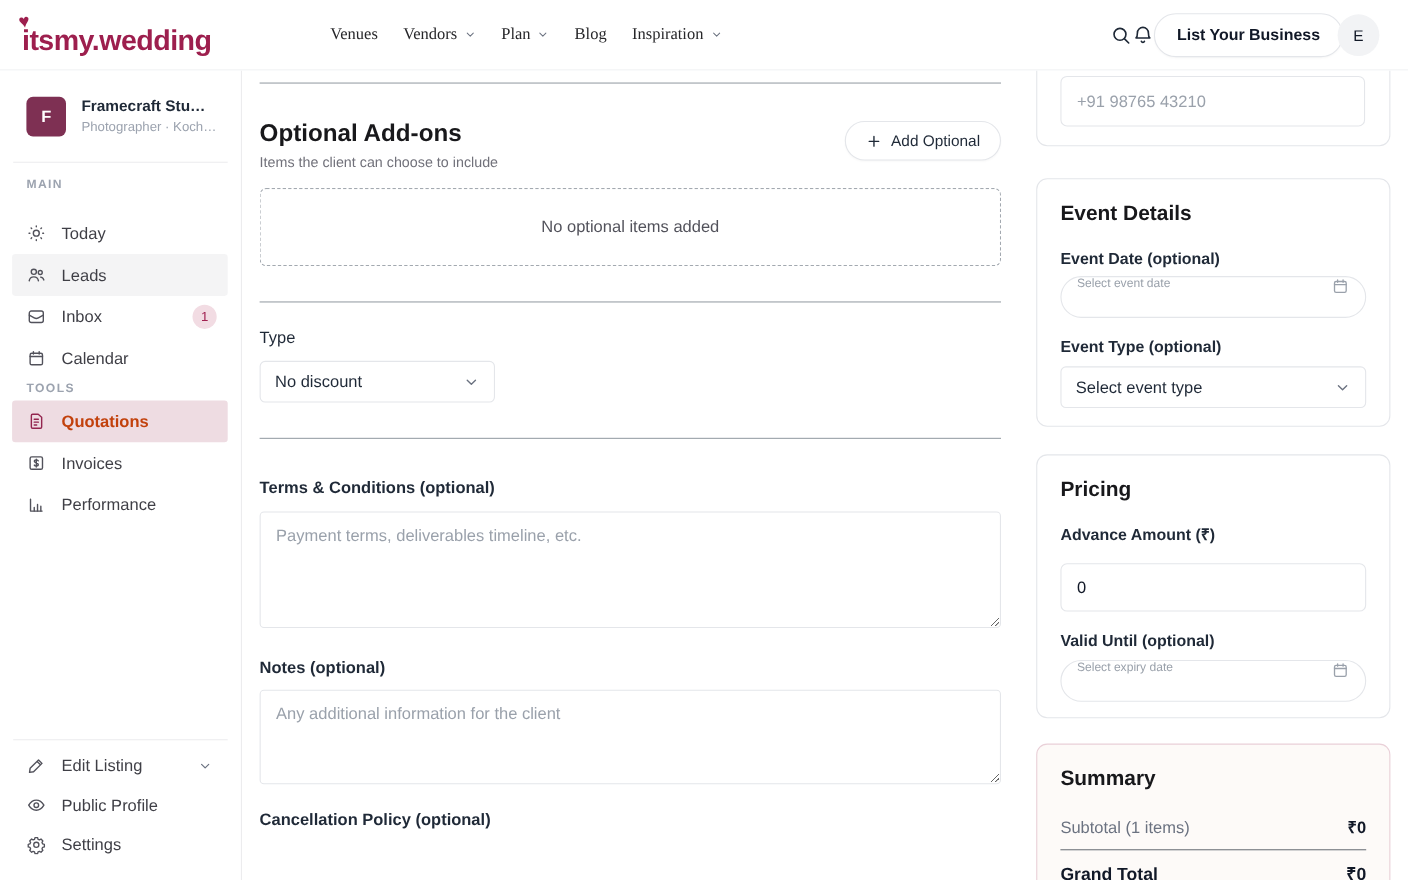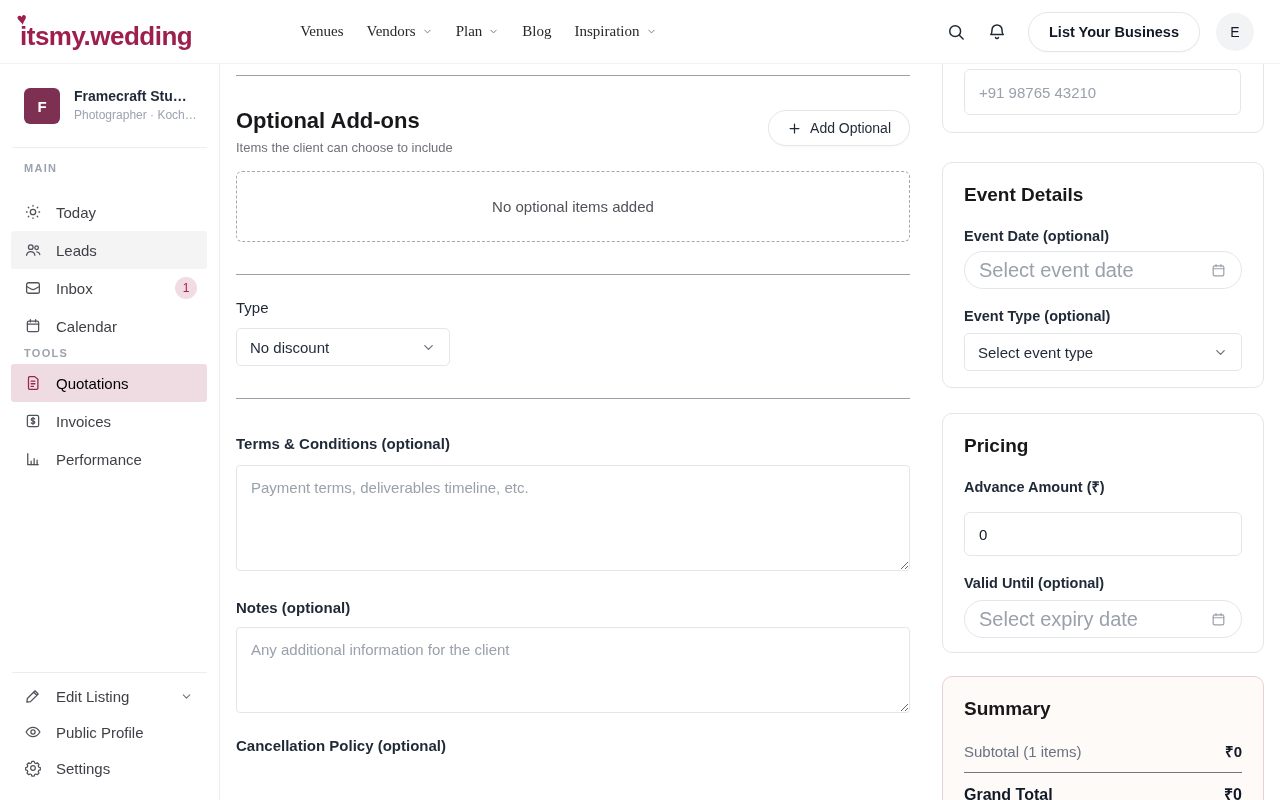--- a/index.html
+++ b/index.html
@@ -9,21 +9,21 @@
   
   .header { position:absolute; top:0; left:0; width:1280px; height:64px;
     display:flex; align-items:center; padding:0 26px 0 20px; background:#fff;
     border-bottom:1px solid #f1f2f4; z-index:5; }
   .logo { position:relative; font-size:26px; font-weight:bold; letter-spacing:-0.5px;
     color:#9d1f4e; padding-top:8px; line-height:1; }
   .logo .heart { position:absolute; top:-4px; left:-3px; font-size:17px; transform:rotate(-8deg); }
   .nav { display:flex; gap:23px; margin-left:108px; align-items:center;font-family:Liberation Serif, serif; }
   .nav-item { display:flex; align-items:center; gap:6px; font-size:15px; color:#27272a; cursor:pointer; }
   .nav-item svg { color:#6b7280; }
-  .hdr-right { margin-left:auto; display:flex; align-items:center; gap:21px; }
+  .hdr-right { margin-left:auto; display:flex; align-items:center; }
   .icon-btn { color:#1f2937; display:flex; align-items:center; cursor:pointer; }
   .list-biz { height:40px; border:1px solid #e4e6ea; border-radius:20px; background:#fff;
     padding:0 20px; font-size:14.5px; font-weight:600; color:#111827; display:flex;
     align-items:center; cursor:pointer; box-shadow:0 1px 2px rgba(0,0,0,.03); }
   .hdr-avatar { width:38px; height:38px; border-radius:50%; background:#f2f3f5;
     display:flex; align-items:center; justify-content:center; font-size:14px;
     color:#111827; cursor:pointer; margin-left:-5px; }
 
   
   .sidebar { position:absolute; top:64px; left:0; width:220px; bottom:0; background:#fff;
@@ -34,21 +34,21 @@
   .sp-name { font-size:14px; font-weight:bold; color:#1f2937; white-space:nowrap; }
   .sp-sub { font-size:12px; color:#9ca3af; margin-top:4px; white-space:nowrap; }
   .side-div { position:absolute; left:12px; right:12px; height:1px; background:#ededef; }
   .sec-label { position:absolute; left:24px; font-size:11px; font-weight:600;
     letter-spacing:1.3px; color:#9ca3af; }
   .side-list { position:absolute; left:0; right:1px; }
   .side-item { height:38px; margin:0 11px; border-radius:3px; display:flex; align-items:center;
     gap:14px; padding:0 8px 0 13px; font-size:15px; color:#3f3f46; cursor:pointer; position:relative; }
   .side-item svg { color:#52525b; flex:none; }
   .side-item.hovered { background:#f4f4f5; }
-  .side-item.active { background:#eedce2; color:#000000; font-weight:normal; }
+  .side-item.active { background:#eedce2; color:#c2410c; font-weight:bold; }
   .side-item.active svg { color:#93264f; }
   .badge { position:absolute; right:10px; width:22px; height:22px; border-radius:50%;
     background:#f2dce3; color:#a12050; font-size:12px; display:flex; align-items:center;
     justify-content:center; }
   .side-item .chev { position:absolute; right:14px; color:#6b7280; }
 
   
   .main { position:absolute; top:64px; left:220px; right:0; bottom:0; overflow:hidden; background:#fff; }
   .content { position:absolute; left:16px; top:0; width:674px; }
   .rule { border:none; border-top:1px solid #9aa1a8; }
@@ -73,22 +73,22 @@
 
   
   .aside { position:absolute; left:722px; top:0; width:322px; }
   .card { position:absolute; left:0; right:0; background:#fff; border:1px solid #e4e6ea;
     border-radius:10px; padding:20px 21px; }
   .card-title { font-size:19px; font-weight:600; color:#18181b; line-height:24px; }
   .text-input { width:100%; height:46px; border:1px solid #e4e6ea; border-radius:6px;
     padding:0 14px; font-family:"Liberation Sans", sans-serif; font-size:15px; color:#111827;margin-top:35px; }
   .text-input::placeholder { color:#9aa1ab; }
   .pill-input { height:38px; border:1px solid #e4e6ea; border-radius:19px; background:#fff;
-    display:flex; align-items:center; justify-content:space-between; padding:0 14px;
-    font-size:20px; color:#9aa1ab; cursor:pointer; }
+    display:flex; justify-content:space-between; padding:0 14px;
+    font-size:11px; color:#9aa1ab; cursor:pointer; }
   .pill-input svg { color:#9aa1ab; }
   .card1 { top:-44px; height:113px; }
   .card1 input { position:absolute; left:21px; right:22px; bottom:17px; width:auto; }
   .card2 { top:98px; height:226px; }
   .card3 { top:349px; height:240px; }
   .card4 { top:612px; height:210px; background:#fdfaf8; border-color:#e9d0d8; }
   .sum-row { display:flex; justify-content:space-between; align-items:baseline; }
   .sum-label { font-size:15px; color:#6b7280; }
   .sum-val { font-size:15px; font-weight:bold; color:#111827; }
   .sum-div { border:none; border-top:1px solid #72777d; margin-top:11px; }

